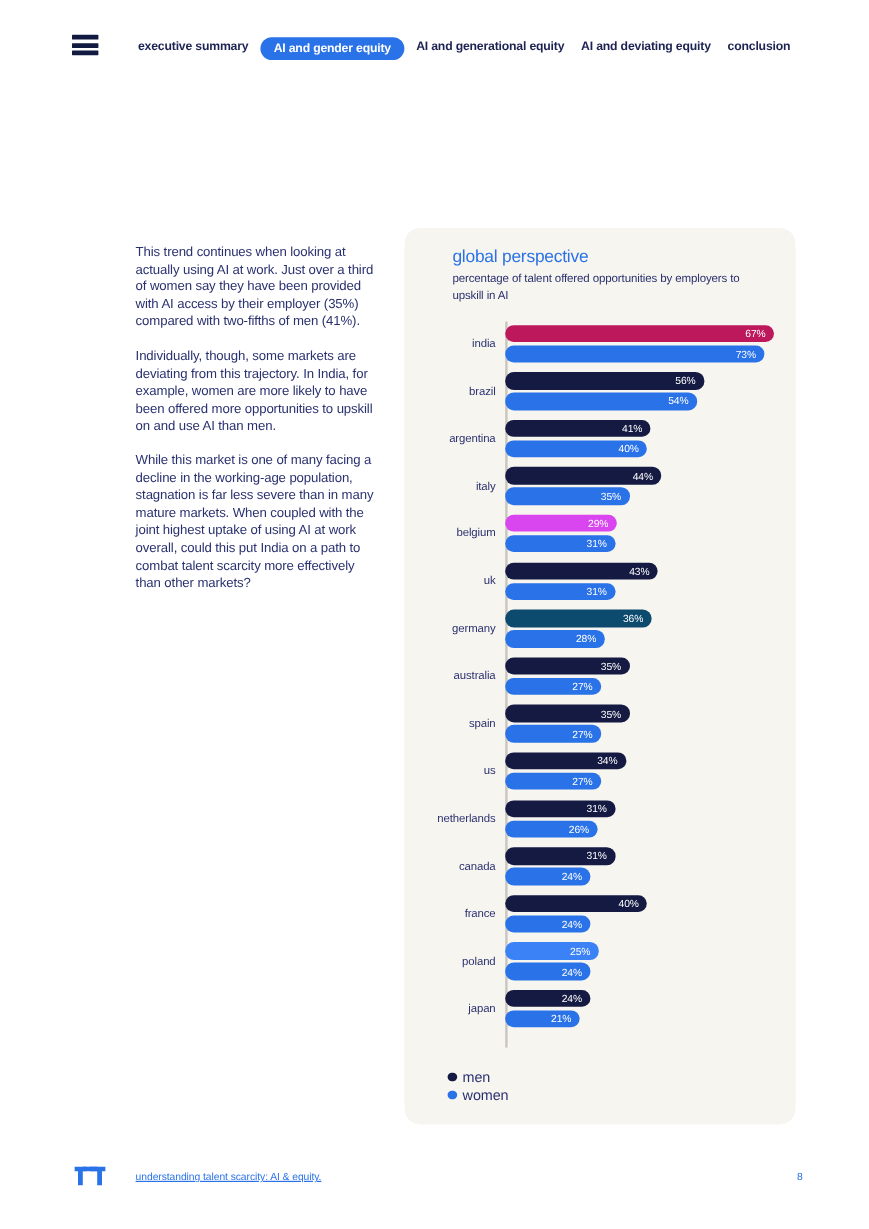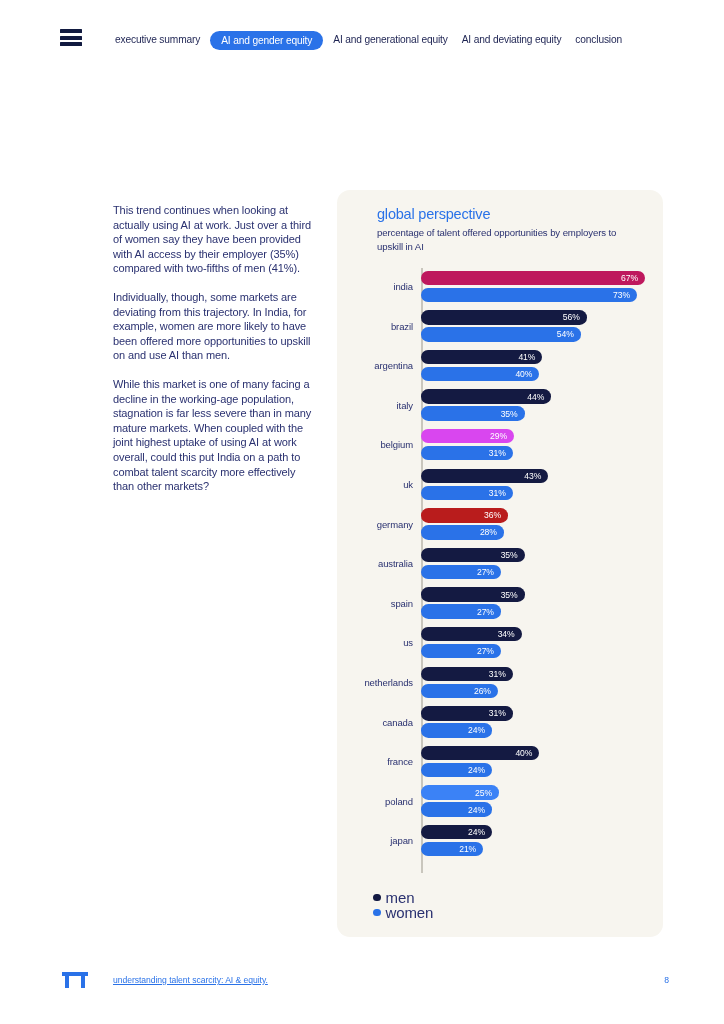--- a/index.html
+++ b/index.html
@@ -61,20 +61,21 @@
   }
 
   .navitem {
     font-size: 10.2px;
     color: #1d2352;
     letter-spacing: -0.15px;
     padding: 0 7px;
     white-space: nowrap;
     cursor: pointer;
     line-height: 30px;
+    font-weight: bold;
   }
 
   .navitem.active {
     background: #2a72e8;
     color: #ffffff;
     border-radius: 13px;
     padding: 0 11px;
     height: 19px;
     line-height: 19px;
     font-size: 10.2px;
@@ -197,21 +198,21 @@
   }
   .dot {
     width: 7.5px;
     height: 7.5px;
     border-radius: 50%;
     margin-right: 5px;
   }
   .dot.men   { background: #141a42; }
   .dot.women { background: #2a72e8; }
   .legtext {
-    font-size: 15px;
+    font-size: 12px;
     color: #2a3170;
     letter-spacing: -0.1px;
   }
 
   
   .footer {
     position: absolute;
     left: 0;
     bottom: 0;
     width: 724px;
@@ -323,21 +324,21 @@
             <div class="rowlabel">uk</div>
             <div class="bar men" style="width: 127.233px; background: rgb(20, 26, 66);">
               <span class="barval">43%</span>
             </div>
             <div class="bar women" style="width: 91.726px; background: rgb(42, 114, 232);">
               <span class="barval">31%</span>
             </div>
           </div>
           <div class="rowgroup" style="top: 237.6px;">
             <div class="rowlabel">germany</div>
-            <div class="bar men" style="width: 87px; background: #b91c1c; padding-left: 24px;">
+            <div class="bar men" style="width: 122px; background: #0c4a6e; padding-left: 24px;">
               <span class="barval">36%</span>
             </div>
             <div class="bar women" style="width: 82.8493px; background: rgb(42, 114, 232);">
               <span class="barval">28%</span>
             </div>
           </div>
           <div class="rowgroup" style="top: 277.2px;">
             <div class="rowlabel">australia</div>
             <div class="bar men" style="width: 103.562px; background: rgb(20, 26, 66);">
               <span class="barval">35%</span>

